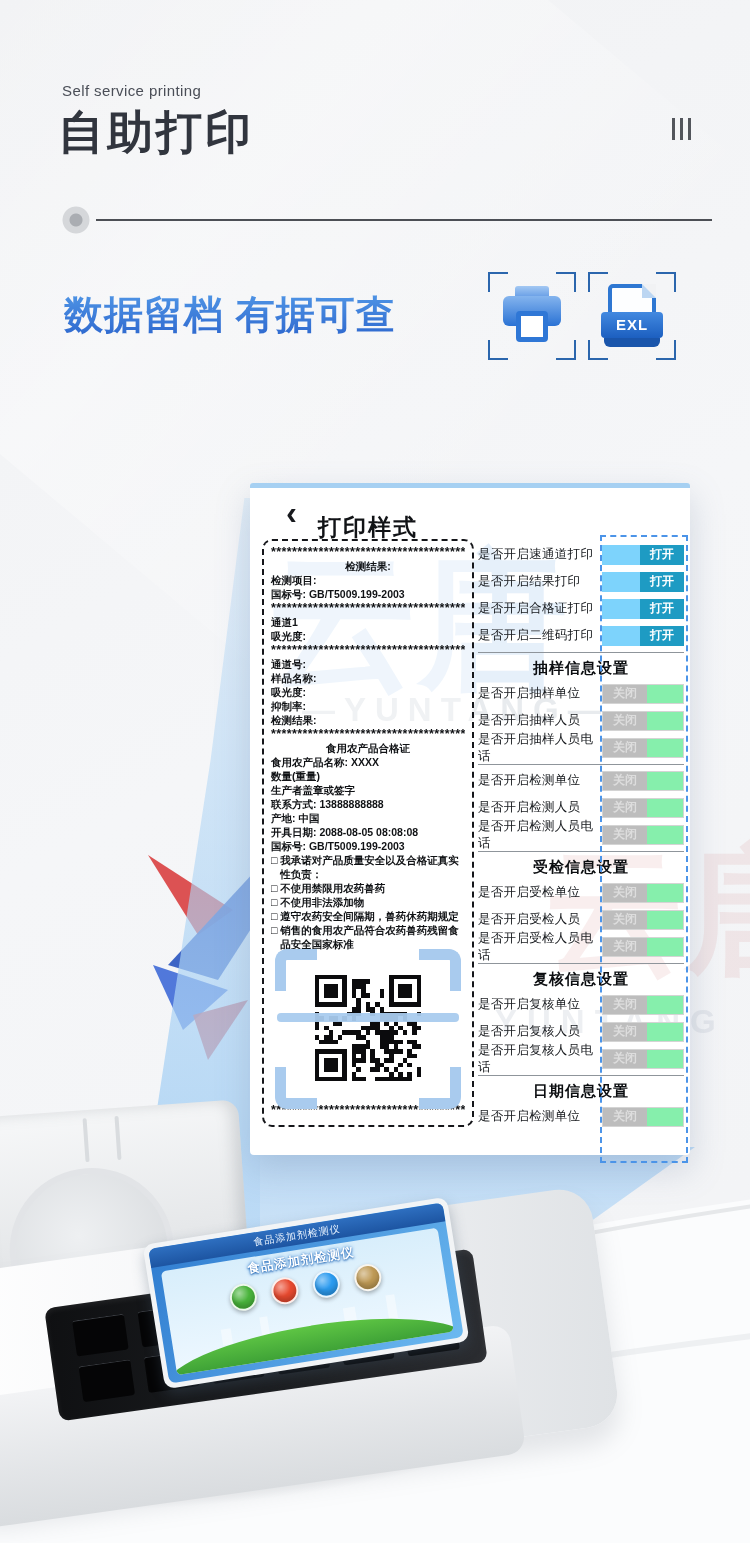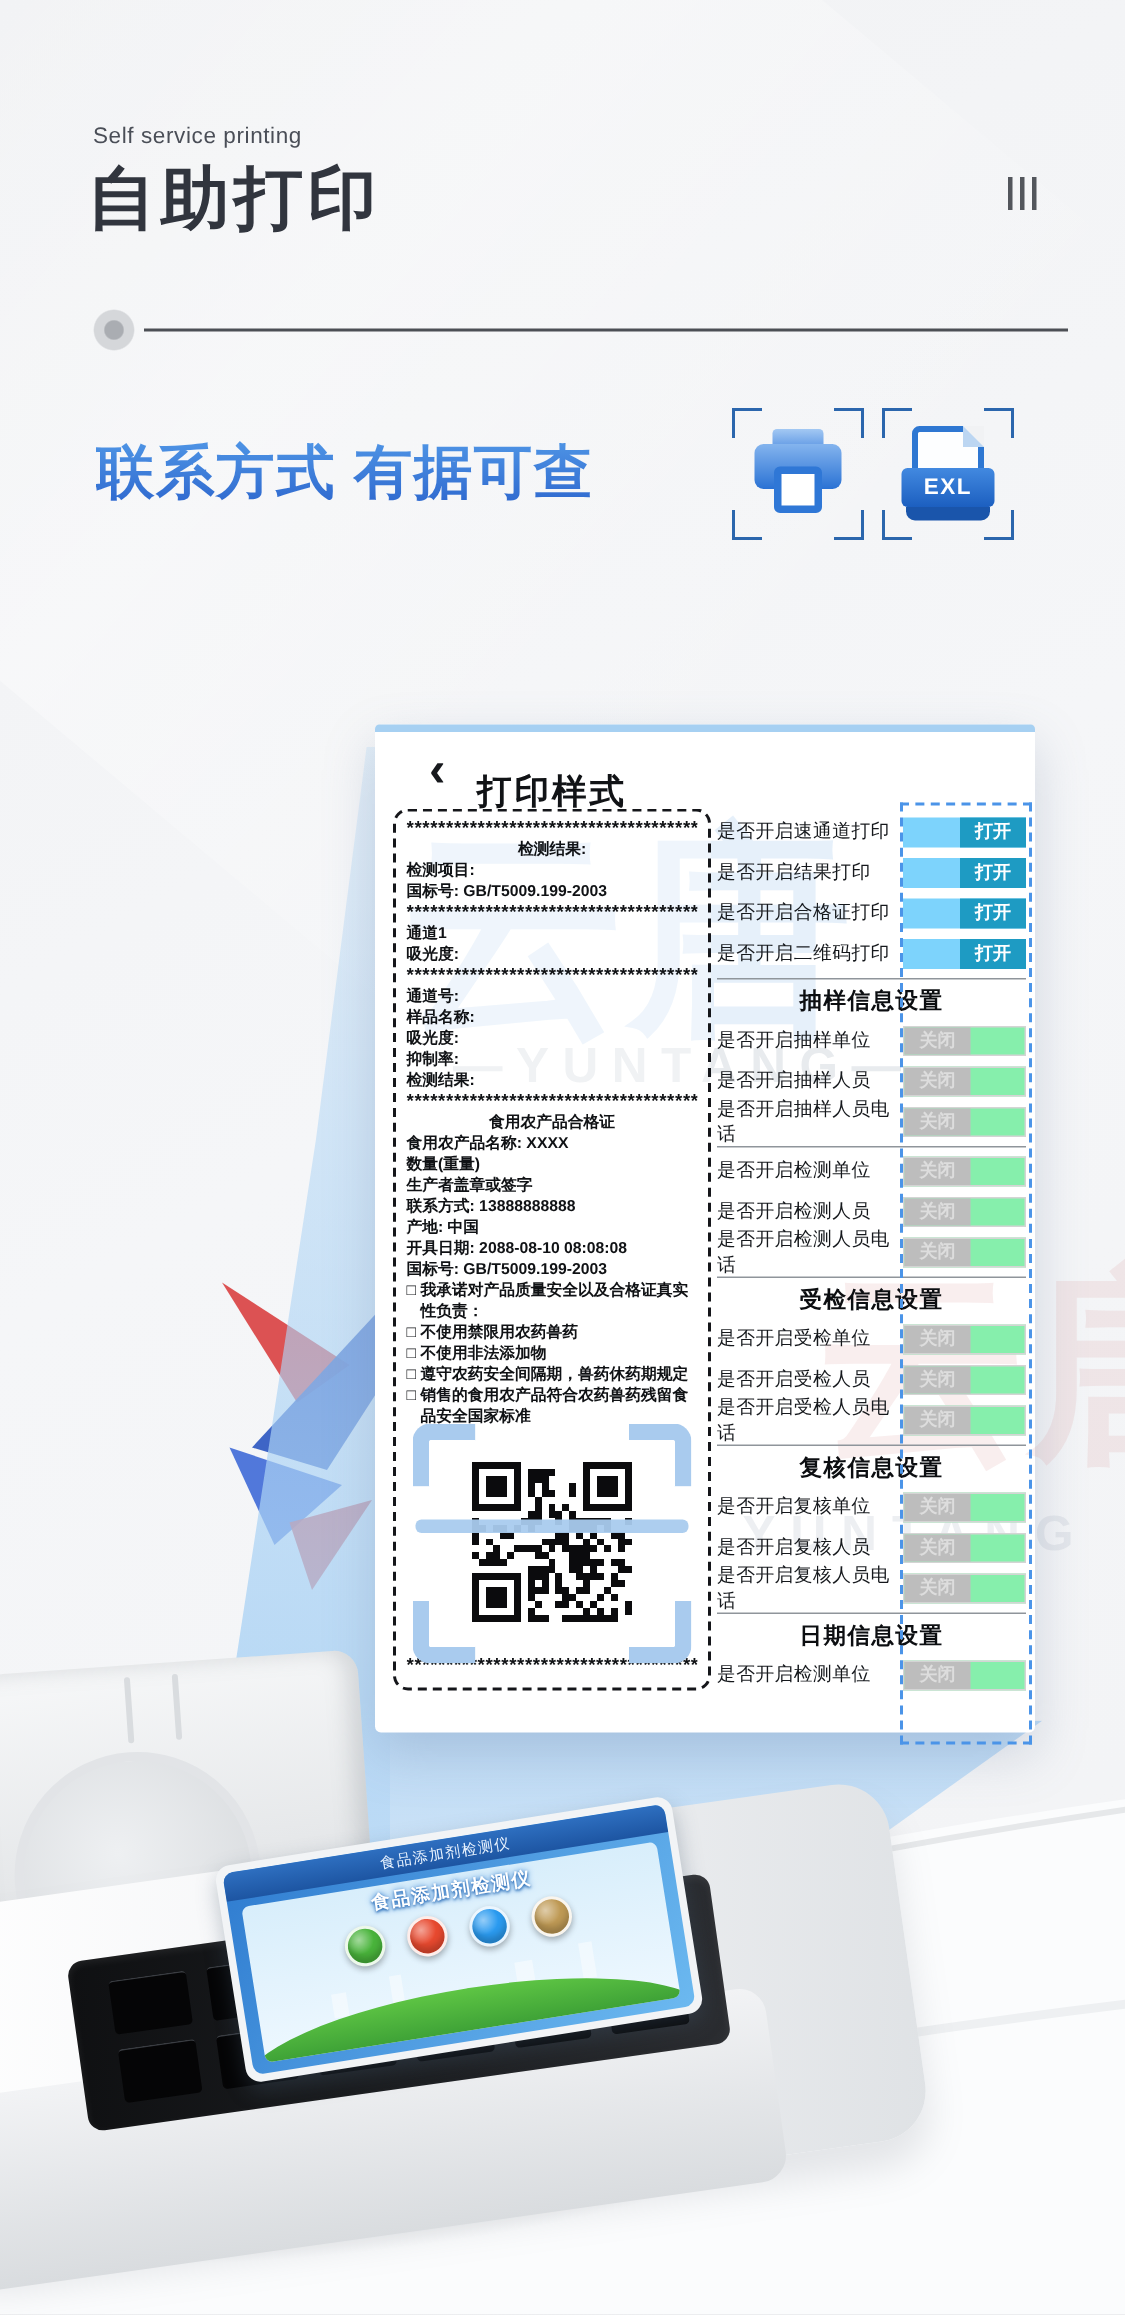--- a/index.html
+++ b/index.html
@@ -149,21 +149,21 @@
   <div class="eyebrow">Self service printing</div>
   <div class="big-title">自助打印</div>
   <div class="triple-bars">
       <i></i>
       <i></i>
       <i></i>
     </div>
   <div class="divider-dot"></div>
   <div class="divider-line"></div>
 
-  <div class="headline">联系方式 有据可查</div>
+  <div class="headline">数据留档 有据可查</div>
   <div class="icon-box printer-box">
     <div class="bracket tl"></div>
     <div class="bracket tr"></div>
     <div class="bracket bl"></div>
     <div class="bracket br"></div>
     <div class="printer">
       <div class="p-top"></div>
         <div class="p-body"></div>
         <div class="p-paper"></div>
     </div>
@@ -216,21 +216,21 @@
         <div class="r-line">吸光度:</div>
         <div class="r-line">抑制率:</div>
         <div class="r-line">检测结果:</div>
         <div class="r-stars">**************************************</div>
         <div class="r-line r-center">食用农产品合格证</div>
         <div class="r-line">食用农产品名称: XXXX</div>
         <div class="r-line">数量(重量)</div>
         <div class="r-line">生产者盖章或签字</div>
         <div class="r-line">联系方式: 13888888888</div>
         <div class="r-line">产地: 中国</div>
-        <div class="r-line">开具日期: 2088-08-10 08:08:08</div>
+        <div class="r-line">开具日期: 2088-08-05 08:08:08</div>
         <div class="r-line">国标号: GB/T5009.199-2003</div>
         <div class="r-line r-check">
           <span class="cb">□</span>
           <span>我承诺对产品质量安全以及合格证真实性负责：</span>
         </div>
         <div class="r-line r-check">
           <span class="cb">□</span>
           <span>不使用禁限用农药兽药</span>
         </div>
         <div class="r-line r-check">

